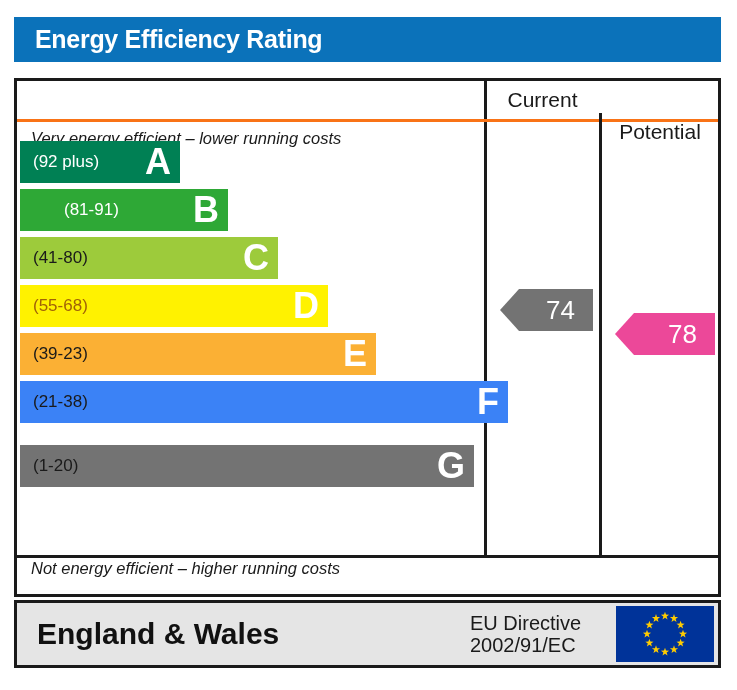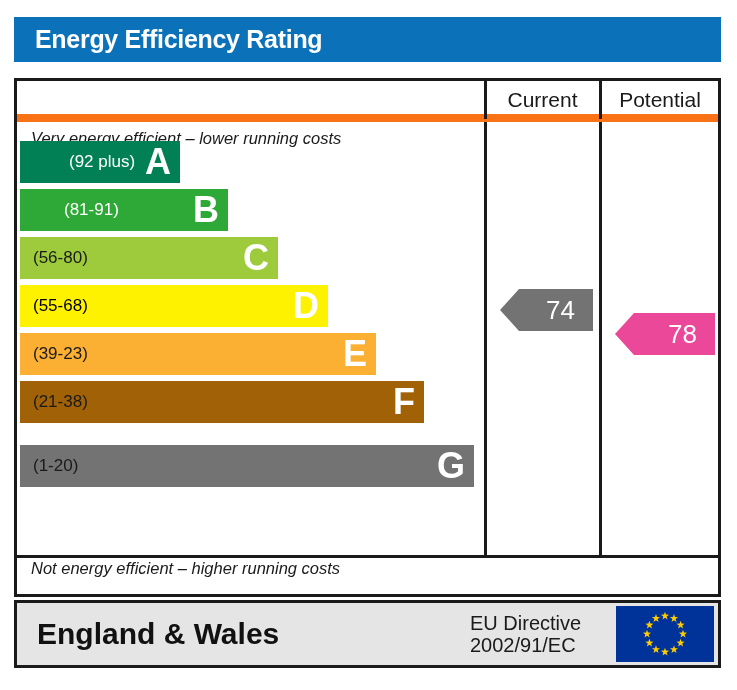--- a/index.html
+++ b/index.html
@@ -54,35 +54,35 @@
     background: #ffffff;
   }
 
   
   .hdr-row {
     position: absolute;
     left: 0; top: 0;
     width: 100%;
     height: 41px;
     box-sizing: border-box;
-    border-bottom: 8px solid #f97316;
+    border-bottom: 3px solid #f97316;
   }
   .hdr-cell {
     position: absolute;
     top: 0;
     height: 38px;
     display: flex;
     align-items: center;
     justify-content: center;
     font-size: 21px;
     color: #1a1a1a;
     box-sizing: border-box;
   }
   .hdr-current  { left: 467px; width: 114px; border-left: 3px solid #1a1a1a; }
-  .hdr-potential{ left: 582px; width: 119px; border-left: 3px solid #1a1a1a; }
+  .hdr-potential{ left: 582px; width: 119px; border-left: 3px solid #1a1a1a; margin-top: 32px; }
 
   
   .vline {
     position: absolute;
     top: 41px;
     width: 3px;
     height: 433px;
     background: #1a1a1a;
   }
   .vline-1 { left: 467px; }
@@ -211,41 +211,41 @@
     </div>
 
     <div class="vline vline-1"></div>
     <div class="vline vline-2"></div>
     <div class="hline-bottom"></div>
 
     <div class="caption caption-bottom">Not energy efficient – higher running costs</div>
     <div class="caption caption-top">Very energy efficient – lower running costs</div>
 
     <div class="bands" id="bands-layer">
-        <div class="band" style="top: 0px; width: 160px; background: rgb(0, 128, 84); padding-left: 36px;">
+        <div class="band" style="top: 0px; width: 160px; background: rgb(0, 128, 84);">
           <span class="band-range" style="color: rgb(255, 255, 255);">(92 plus)</span>
           <span class="band-letter" style="color: rgb(255, 255, 255);">A</span>
         </div>
         <div class="band" style="top: 48px; width: 208px; background: rgb(46, 168, 54);">
           <span class="band-range" style="color: rgb(255, 255, 255); padding-left: 44px;">(81-91)</span>
           <span class="band-letter" style="color: rgb(255, 255, 255);">B</span>
         </div>
         <div class="band" style="top: 96px; width: 258px; background: rgb(157, 203, 59);">
-          <span class="band-range" style="color: rgb(26, 26, 26);">(56-80)</span>
+          <span class="band-range" style="color: rgb(26, 26, 26);">(41-80)</span>
           <span class="band-letter" style="color: rgb(255, 255, 255);">C</span>
         </div>
         <div class="band" style="top: 144px; width: 308px; background: rgb(255, 242, 0);">
-          <span class="band-range" style="color: #000000;">(55-68)</span>
+          <span class="band-range" style="color: #a16207;">(55-68)</span>
           <span class="band-letter" style="color: rgb(255, 255, 255);">D</span>
         </div>
         <div class="band" style="top: 192px; width: 356px; background: rgb(251, 176, 52);">
           <span class="band-range" style="color: rgb(26, 26, 26);">(39-23)</span>
           <span class="band-letter" style="color: rgb(255, 255, 255);">E</span>
         </div>
-        <div class="band" style="top: 240px; width: 404px; background: #a16207;">
+        <div class="band" style="top: 240px; width: 488px; background: #3b82f6;">
           <span class="band-range" style="color: rgb(26, 26, 26);">(21-38)</span>
           <span class="band-letter" style="color: rgb(255, 255, 255);">F</span>
         </div>
         <div class="band" style="top: 304px; width: 454px; background: #737373;">
           <span class="band-range" style="color: rgb(26, 26, 26);">(1-20)</span>
           <span class="band-letter" style="color: rgb(255, 255, 255);">G</span>
         </div>
       </div>
 
     <div id="arrows-layer">

